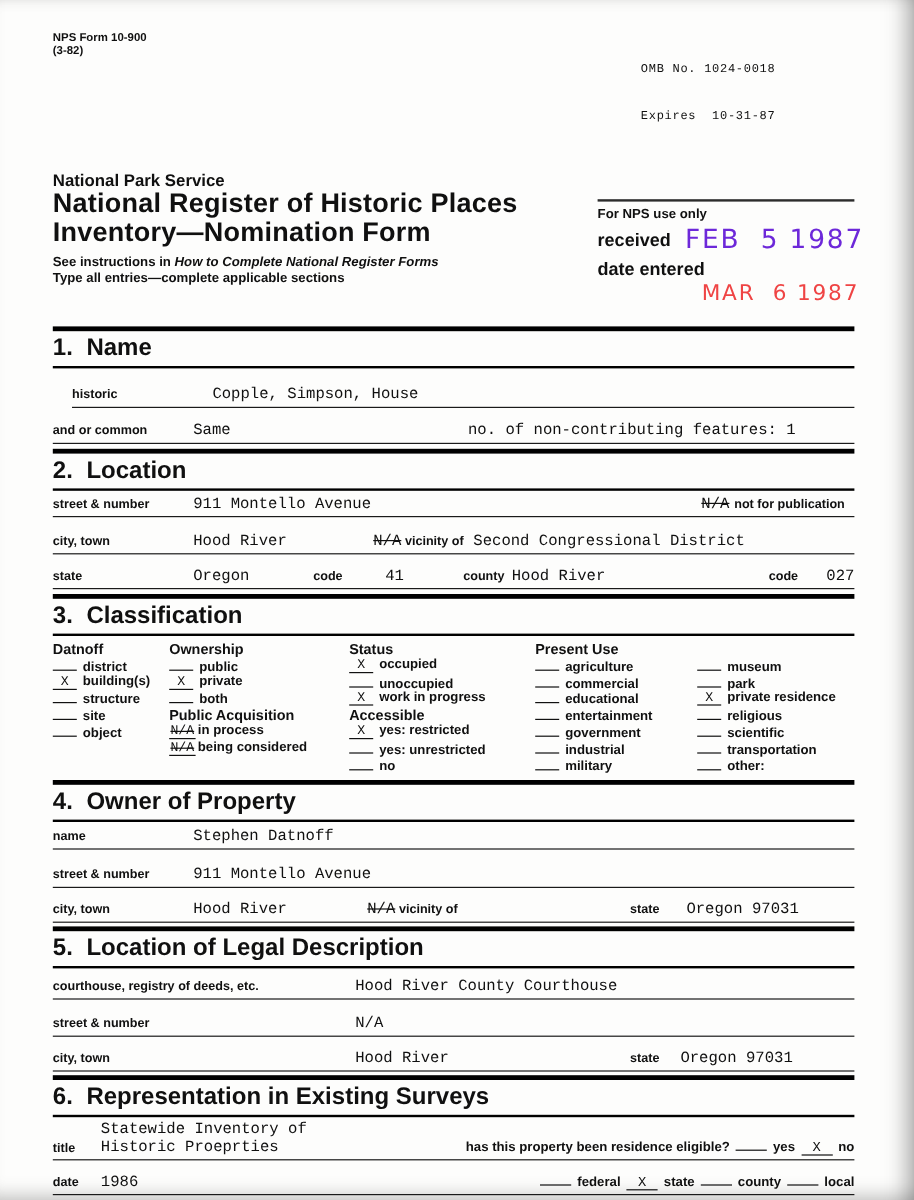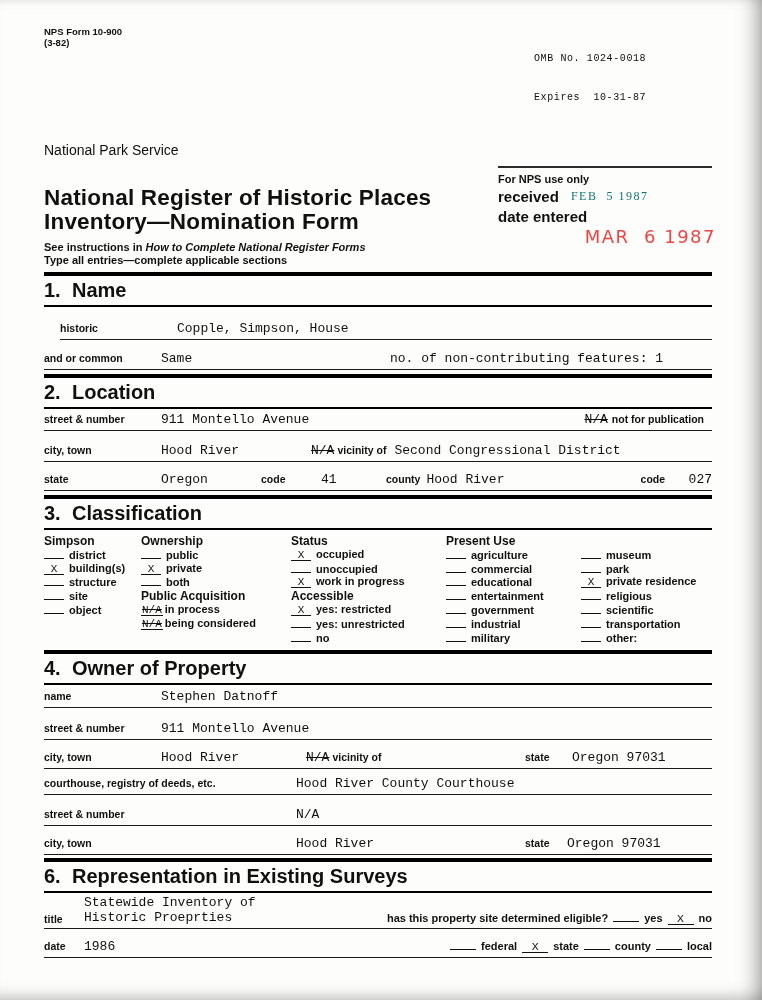--- a/index.html
+++ b/index.html
@@ -18,29 +18,29 @@
 
   
   .topbar { display:flex; justify-content:space-between; align-items:flex-start; }
   .form-no { font-size:9.5px; font-weight:bold; line-height:11px; }
   .omb { font-family:"Liberation Mono",monospace; font-size:10px; line-height:13px; letter-spacing:.6px; white-space:pre; width:178px; }
 
   
   .header-flex { display:flex; margin-top:12px; height:122px; }
   .header-left { flex:1; }
   .dept { font-size:15px; font-weight:bold; line-height:17px; letter-spacing:.2px; }
-  .agency { font-size:14px; font-weight:normal; line-height:16px; margin-bottom:28px; }
+  .agency { font-size:14px; font-weight:bold; line-height:16px; margin-bottom:0; }
   .main-title { font-size:22.5px; font-weight:bold; line-height:23.5px; letter-spacing:.2px; margin:0; }
   .instr { margin-top:8px; font-size:11px; font-weight:bold; line-height:12.5px; }
   .nps-box { width:214px; flex:none; border-top:2px solid #2c2c2c; margin-top:24px; padding-top:5px; }
   .nps-label { font-size:11px; font-weight:bold; }
   .nps-row { display:flex; align-items:center; margin-top:3px; }
   .nps-key { font-size:15px; font-weight:bold; }
   .stamp { font-family:"DejaVu Sans",sans-serif; white-space:pre; letter-spacing:1.5px; }
-  .stamp-received { font-size:12px; color:#0f766e; margin-left:12px;font-family:Liberation Serif, serif; }
+  .stamp-received { font-size:22px; color:#6d28d9; margin-left:12px; }
   .stamp-entered { font-size:18px; color:#ef4444; margin-left:auto; margin-right:-4px; margin-top:1px; display:block; width:fit-content; }
 
   
   .sec-head {
     border-top:4px solid #000; border-bottom:2.5px solid #000;
     font-size:20px; font-weight:bold; padding:2px 0 3px; line-height:24px;
   }
   .sec-head .num { display:inline-block; min-width:28px; }
 
   
@@ -163,21 +163,21 @@
     <span class="fval mono grow">Hood River</span>
     <span class="flabel" style="width:48px;">code</span>
     <span class="fval mono">027</span>
   </div>
 
   <div class="sec-head mt4">
     <span class="num">3.</span><span>Classification</span>
   </div>
   <div class="cls">
     <div class="cls-col c1">
-      <div class="cls-row cls-h">Simpson</div>
+      <div class="cls-row cls-h">Datnoff</div>
       <div class="cls-row">
           <span class="mark"></span>
           <span class="ck-label">district</span>
         </div>
       <div class="cls-row">
           <span class="mark">X</span>
           <span class="ck-label">building(s)</span>
         </div>
       <div class="cls-row">
           <span class="mark"></span>
@@ -321,20 +321,23 @@
   </div>
   <div class="frow mt10">
     <span class="flabel w117">city, town</span>
     <span class="fval mono" style="width:145px;flex:none;">Hood River</span>
     <span class="fval mono strike">N/A</span>
     <span class="flabel grow" style="margin-left:3px;">vicinity of</span>
     <span class="flabel" style="width:47px;">state</span>
     <span class="fval mono" style="width:140px;flex:none;">Oregon 97031</span>
   </div>
 
+  <div class="sec-head mt3">
+    <span class="num">5.</span><span>Location of Legal Description</span>
+  </div>
   <div class="frow mt7">
     <span class="flabel w252">courthouse, registry of deeds, etc.</span>
     <span class="fval mono grow">Hood River County Courthouse</span>
   </div>
   <div class="frow mt12">
     <span class="flabel w252">street &amp; number</span>
     <span class="fval mono grow">N/A</span>
   </div>
   <div class="frow mt10">
     <span class="flabel w252">city, town</span>
@@ -344,21 +347,21 @@
   </div>
 
   <div class="sec-head mt3">
     <span class="num">6.</span><span>Representation in Existing Surveys</span>
   </div>
   <div class="frow titlerow mt2">
     <span class="flabel w37">title</span>
     <span class="fval mono two-line grow">Statewide Inventory of
 Historic Proeprties</span>
     <span class="right-group">
-      <span class="q">has this property site determined eligible?</span>
+      <span class="q">has this property been residence eligible?</span>
       <span class="imark"></span>
       <span class="q">yes</span>
       <span class="imark">X</span>
       <span class="q">no</span>
     </span>
   </div>
   <div class="frow mt9">
     <span class="flabel w37">date</span>
     <span class="fval mono grow">1986</span>
     <span class="right-group">

